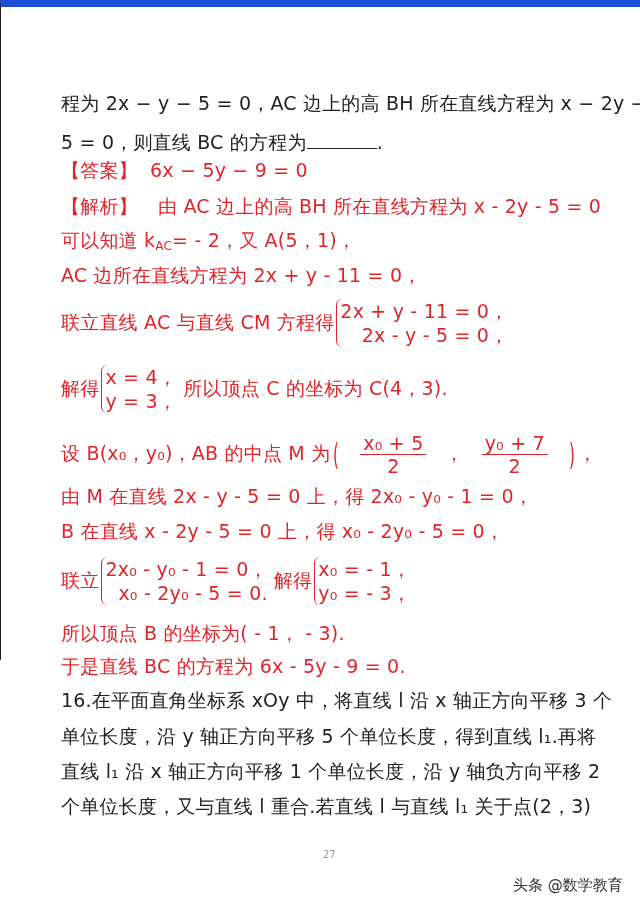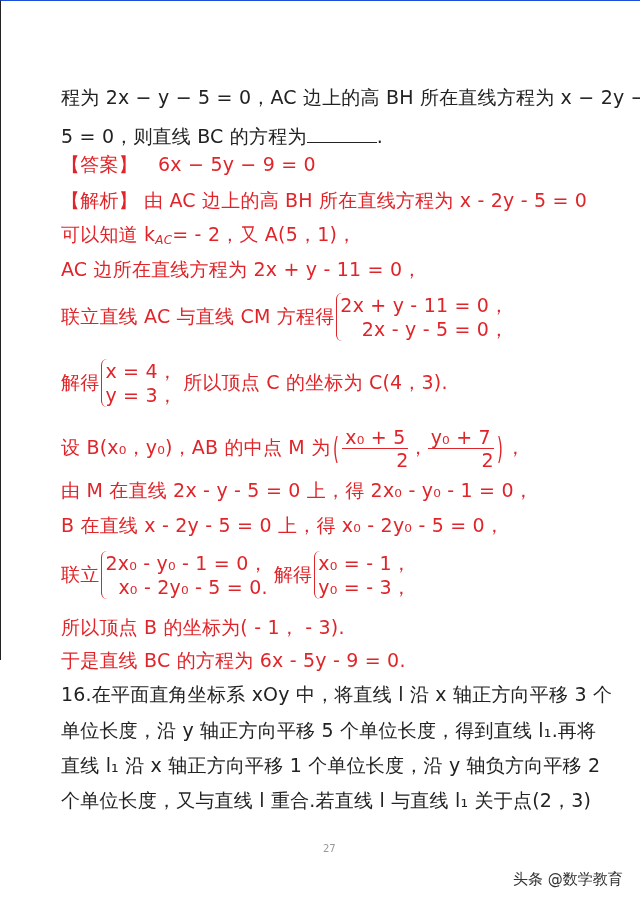--- a/index.html
+++ b/index.html
@@ -3,36 +3,36 @@
 <meta charset="utf-8">
 <style>
   html, body { margin: 0; padding: 0; }
   body {
     width: 640px; height: 904px; overflow: hidden; background: #ffffff;
     font-family: "DejaVu Sans", "Liberation Sans", sans-serif;
     position: relative;
   }
   .page {
     position: absolute; left: 0; top: 0; width: 640px; height: 660px;
-    border-top: 1px solid #1d4ed8; border-left: 1px solid #222; box-sizing: border-box;
+    border-top: 7px solid #1d4ed8; border-left: 1px solid #222; box-sizing: border-box;
   }
   .line {
     position: absolute; left: 60px; font-size: 19px; white-space: nowrap;
     line-height: 24px; letter-spacing: 0.2px;
   }
   .black { color: #222222; }
   .red { color: #e0252a; }
-  .sub { font-size: 12px; vertical-align: -3px; font-style: italic; }
+  .sub { font-size: 12px; vertical-align: -3px; }
   .blank { display: inline-block; width: 70px; border-bottom: 1.5px solid #222; height: 16px; }
   .sys {
     display: inline-block; vertical-align: middle; border-left: 1.5px solid #e0252a;
     border-radius: 6px 0 0 6px; padding-left: 3px; line-height: 24px; margin-left: 2px;
   }
   .sys div { white-space: nowrap; text-align: right; }
-  .frac { display: inline-block; vertical-align: middle; text-align: right; margin: 0 0; }
+  .frac { display: inline-block; vertical-align: middle; text-align: center; margin: 0 18px; }
   .frac .num { display: block; border-bottom: 1.5px solid #e0252a; padding: 0 3px; line-height: 22px; }
   .frac .den { display: block; line-height: 22px; }
   .paren { display: inline-block; vertical-align: middle; font-size: 30px; line-height: 44px; transform: scaleX(0.5); }
   .pagenum {
     position: absolute; left: 322px; top: 842px; font-size: 10px; color: #999;
   }
   .watermark {
     position: absolute; left: 512px; top: 869px; font-size: 15px; color: #333;
   }
 </style>
@@ -41,26 +41,26 @@
 
 <div class="page">
 
   <div class="line black" style="top:84px">程为 2x − y − 5 = 0，AC 边上的高 BH 所在直线方程为 x − 2y −</div>
   <div class="line black" style="top:123px">
     <span>5 = 0，则直线 BC 的方程为</span><span class="blank"></span><span>.</span>
   </div>
 
   <div class="line red" style="top:151px">
     <span>【答案】</span>
-    <span style="margin-left:14px">6x − 5y − 9 = 0</span>
+    <span style="margin-left:6px">6x − 5y − 9 = 0</span>
   </div>
 
   <div class="line red" style="top:187px">
     <span>【解析】</span>
-    <span style="">由 AC 边上的高 BH 所在直线方程为 x - 2y - 5 = 0</span>
+    <span style="margin-left:14px">由 AC 边上的高 BH 所在直线方程为 x - 2y - 5 = 0</span>
   </div>
 
   <div class="line red" style="top:221px">
     <span>可以知道 k</span><span class="sub">AC</span><span>= - 2，又 A(5，1)，</span>
   </div>
 
   <div class="line red" style="top:256px">AC 边所在直线方程为 2x + y - 11 = 0，</div>
 
   <div class="line red" style="top:292px">
     <span>联立直线 AC 与直线 CM 方程得</span><span class="sys">

